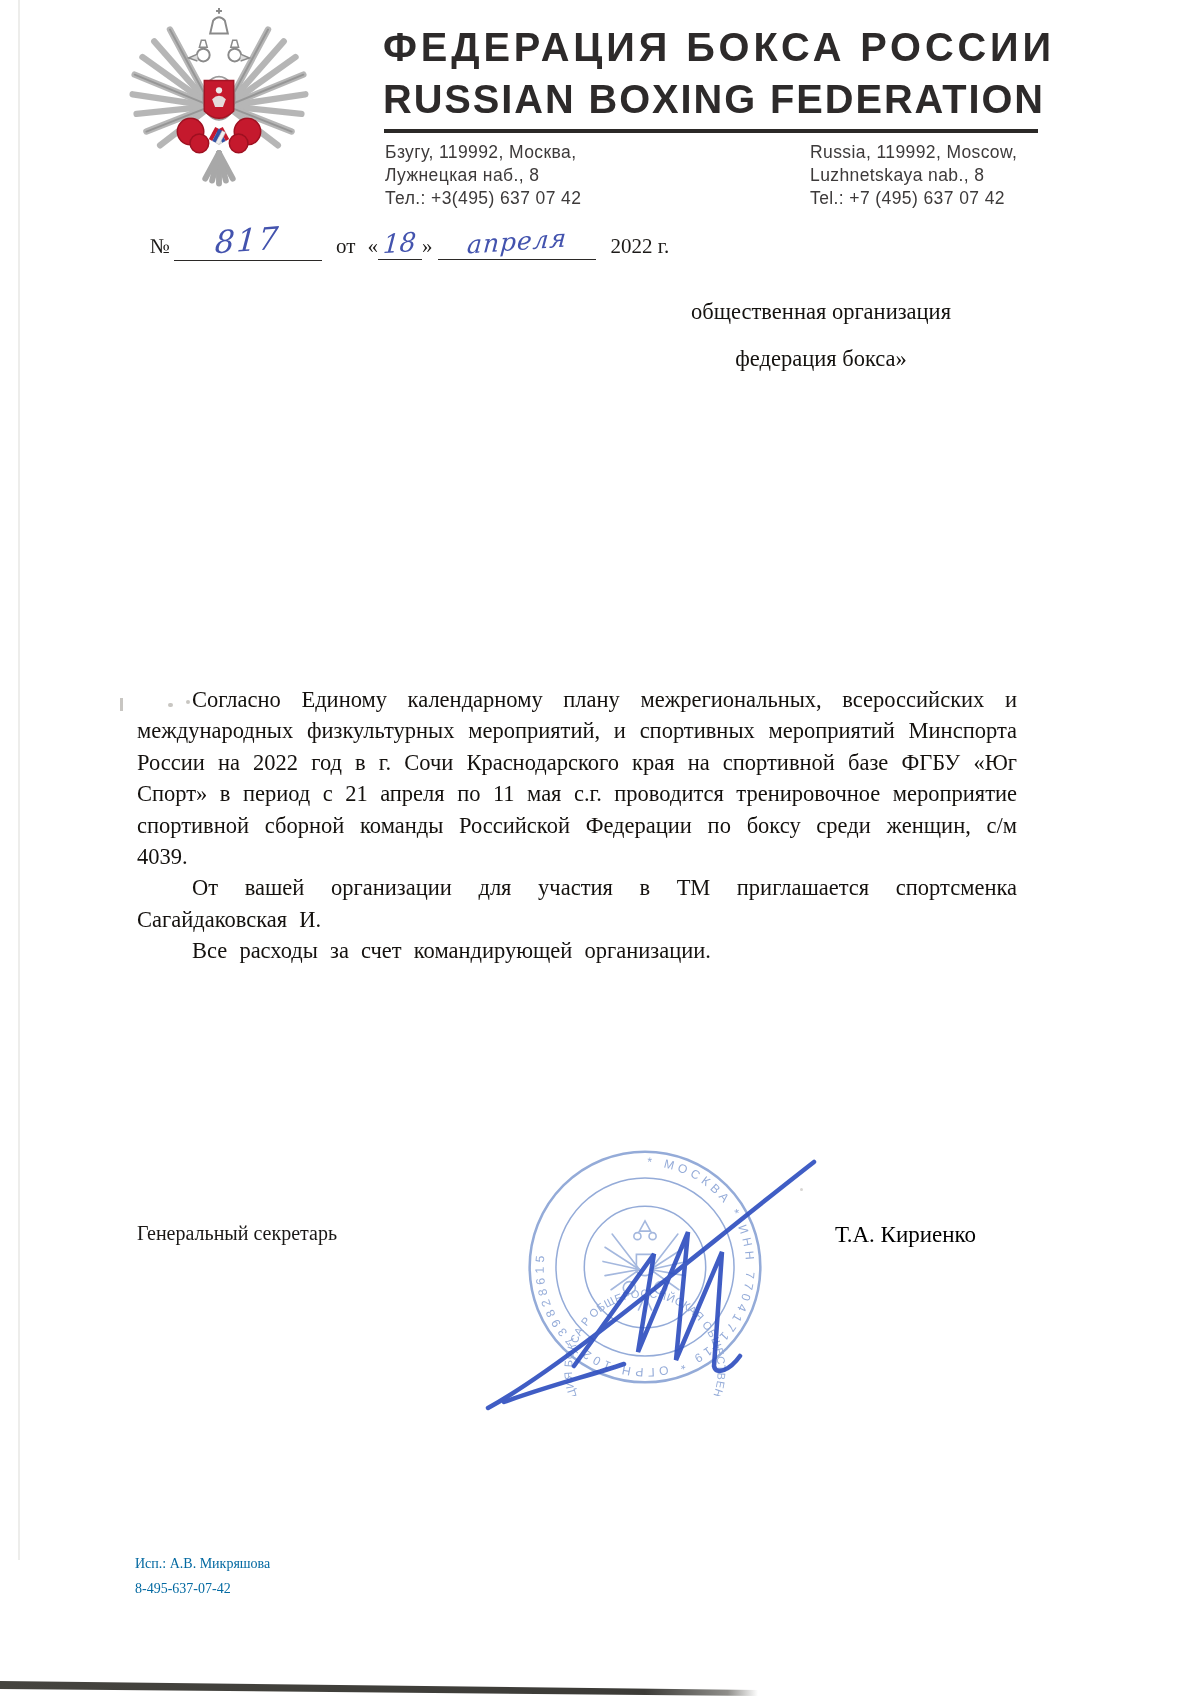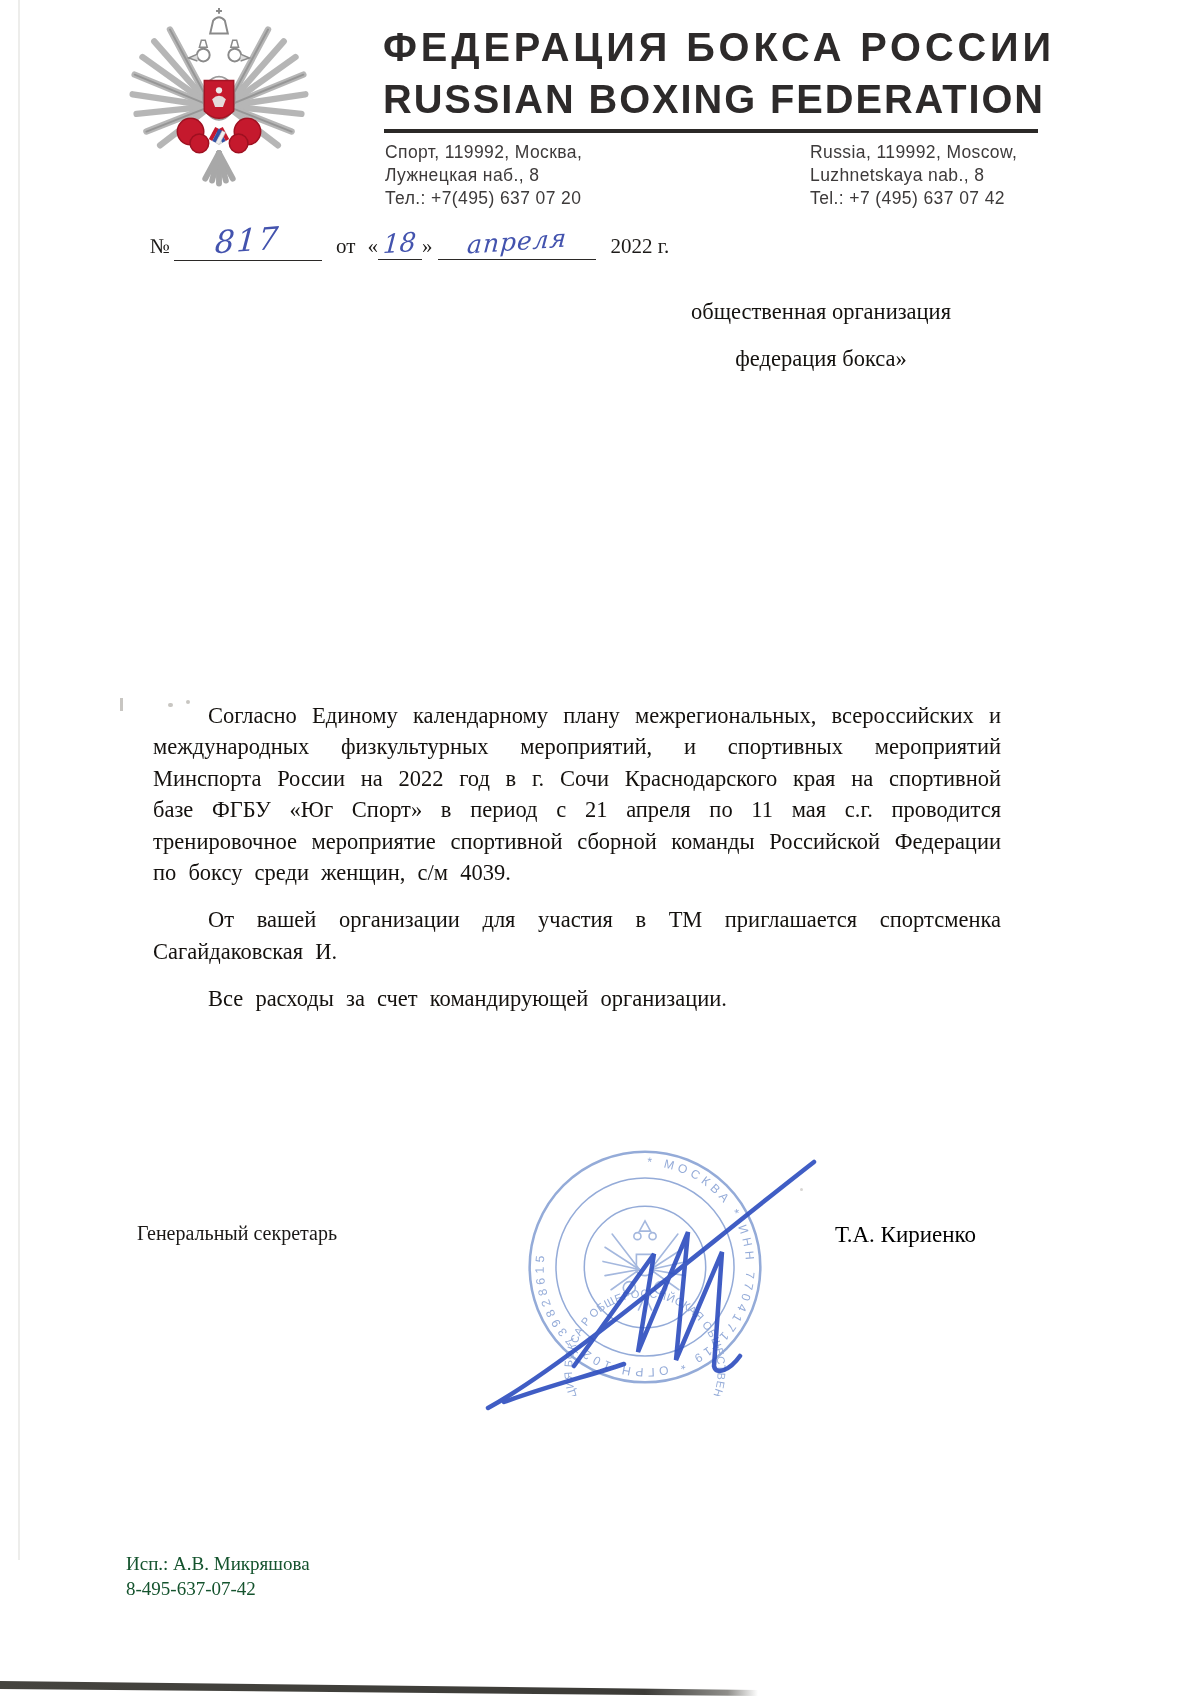--- a/index.html
+++ b/index.html
@@ -68,30 +68,30 @@
     text-align:center;
     font-size:22.5px;line-height:47px;color:#14120f;
   }
 
   
   .body-text{
     left:137px;top:684px;width:880px;
     font-size:22.5px;line-height:31.4px;
     text-align:justify;color:#14110e;
   }
-  .body-text p{margin:16px;text-indent:55px;word-spacing:6.5px;}
+  .body-text p{margin:0;text-indent:55px;word-spacing:6.5px;}
 
   
   .sig-title{left:137px;top:1222px;font-size:20px;color:#1a1816;}
   .sig-name{left:835px;top:1222px;font-size:23px;color:#000000;}
   .stamp{left:516px;top:1138px;width:258px;height:258px;opacity:.82;}
   .signature{left:478px;top:1112px;width:366px;height:302px;}
 
   
-  .footer{left:126px;top:1551px;font-size:19px;line-height:25px;color:#14532d;}
+  .footer{left:135px;top:1551px;font-size:14px;line-height:25px;color:#0369a1;}
 
   
   .edge-left{left:18px;top:0;width:2px;height:1560px;background:#e4e3e0;opacity:.65;}
   .speck{background:#9a9790;opacity:.55;}
   .sp1{left:120px;top:698px;width:3px;height:13px;}
   .sp2{left:168px;top:703px;width:5px;height:4px;border-radius:2px;}
   .sp3{left:186px;top:700px;width:4px;height:4px;border-radius:2px;}
   .sp4{left:800px;top:1188px;width:3px;height:3px;border-radius:2px;opacity:.4;}
   .edge-bottom{left:0;top:0;width:1200px;height:1697px;pointer-events:none;}
 </style>
@@ -168,23 +168,23 @@
     <circle cx="129" cy="128" r="13.5" fill="#c5192d" stroke="#9e1020" stroke-width="1.5"></circle>
     <circle cx="120" cy="140" r="9.5" fill="#c5192d" stroke="#9e1020" stroke-width="1.5"></circle>
   </svg>
 </div>
 
 <div class="abs title-ru">ФЕДЕРАЦИЯ БОКСА РОССИИ</div>
 <div class="abs title-en">RUSSIAN BOXING FEDERATION</div>
 <div class="abs title-rule"></div>
 
 <div class="abs addr addr-ru">
-  <div>Спорт, 119992, Москва,</div>
+  <div>Бзугу, 119992, Москва,</div>
   <div>Лужнецкая наб., 8</div>
-  <div>Тел.: +7(495) 637 07 20</div>
+  <div>Тел.: +3(495) 637 07 42</div>
 </div>
 <div class="abs addr addr-en">
   <div>Russia, 119992, Moscow,</div>
   <div>Luzhnetskaya nab., 8</div>
   <div>Tel.: +7 (495) 637 07 42</div>
 </div>
 
 <div class="abs refline">
   <span>№</span>
   <span class="u seg-num"><span class="hand hand-num">817</span></span>

